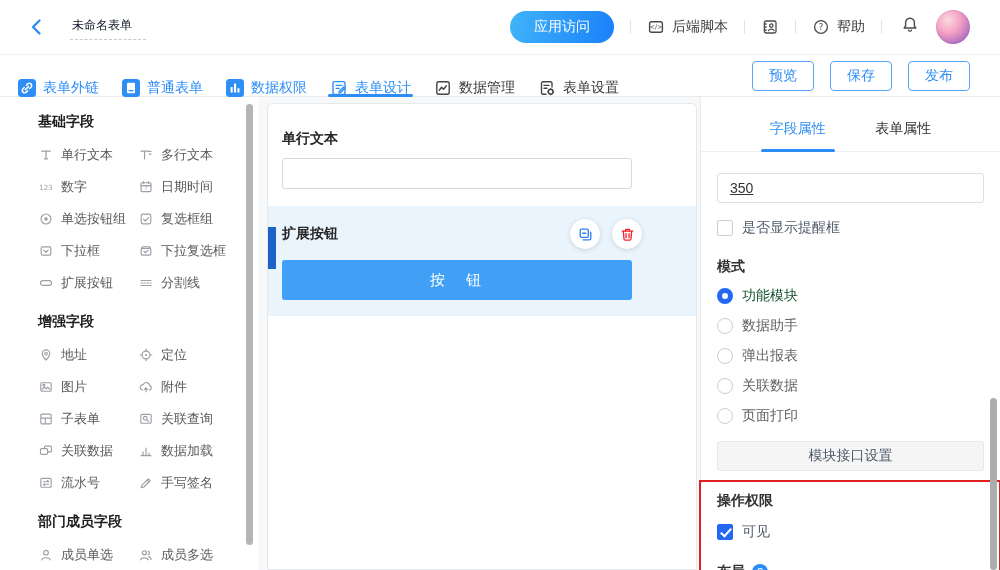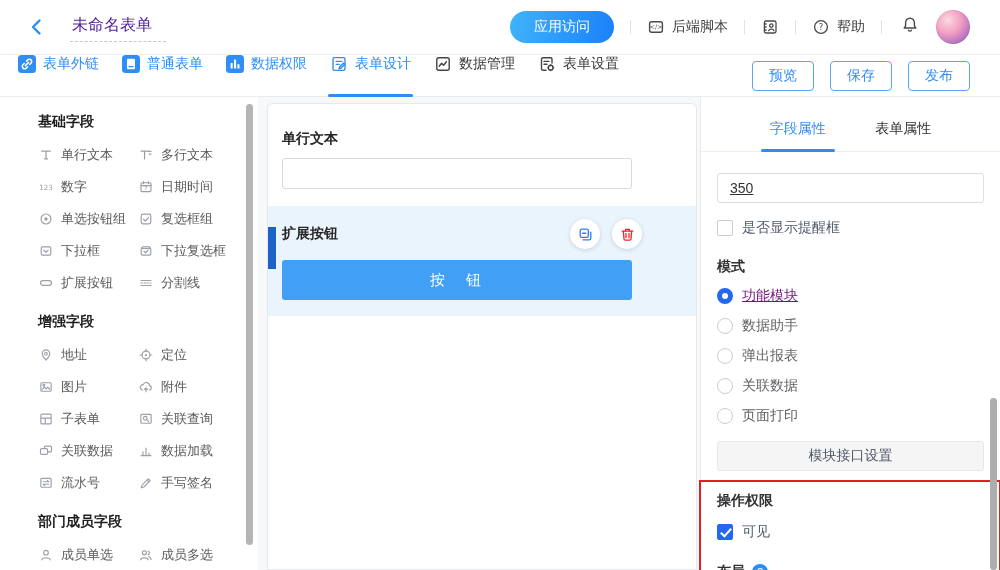--- a/index.html
+++ b/index.html
@@ -4,38 +4,38 @@
 <style>
   * { margin:0; padding:0; box-sizing:border-box; }
   html,body { background:#e9ebee; }
   .page { position:relative; width:1000px; height:570px; background:#f7f8fa; overflow:hidden;
           font-family:"Liberation Sans","DejaVu Sans",sans-serif; color:#303133; }
 
   
   .header { height:55px; background:#fff; border-bottom:1px solid #f0f0f0;
             display:flex; align-items:center; padding:0 30px 0 26px; }
   .back-btn { width:22px; height:22px; display:flex; align-items:center; justify-content:center; cursor:pointer; }
-  .hdr-title { font-size:16px; color:#4c1d95; margin-left:22px; padding:2px 14px 5px 2px;
+  .hdr-title { font-size:12px; color:#0f172a; margin-left:22px; padding:2px 14px 5px 2px;
                border-bottom:1px dashed #c8c8c8; }
   .hdr-right { margin-left:auto; display:flex; align-items:center; }
   .pill-btn { height:32px; padding:0 24px; border-radius:16px; border:none; cursor:pointer;
               background:linear-gradient(100deg,#40b4f9 0%,#1a80fa 100%);
               color:#fff; font-size:14px; display:flex; align-items:center; }
   .hsep { width:1px; height:14px; background:#e2e2e2; margin:0 16px; }
   .hitem { display:flex; align-items:center; gap:7px; font-size:14px; color:#3d3d3d; cursor:pointer; }
   .hicon { width:18px; height:18px; color:#4a4a4a; }
   .bell-wrap { margin:0 16px 0 2px; cursor:pointer; }
   .avatar { width:34px; height:34px; border-radius:50%;
             background:radial-gradient(circle at 35% 30%, #fbd9e0 0%, #f4a0c4 40%, #ad6cc0 78%, #5b4a9e 100%);
             box-shadow:inset 0 0 0 1px rgba(0,0,0,.06); cursor:pointer; }
 
   
   .navbar { height:42px; background:#fff; border-bottom:1px solid #ebebeb;
             display:flex; align-items:center; padding:0 30px 0 18px; }
-  .ntab { display:flex; align-items:flex-start; gap:7px; font-size:14px; height:42px;
+  .ntab { display:flex; align-items:flex-end; gap:7px; font-size:14px; height:42px;
           margin-right:23px; position:relative; cursor:pointer; }
   .ntab.blue { color:#2e8df5; }
   .ntab.dark { color:#3a3a3a; }
   .ntab.active::after { content:""; position:absolute; left:-2px; right:-2px; bottom:0; height:3px;
                         background:#2e8df5; border-radius:2px; }
   .ntab .nicon { width:18px; height:18px; }
   .nav-buttons { margin-left:auto; display:flex; gap:16px; }
   .obtn { width:62px; height:30px; background:#fff; border:1px solid #5aa5f8; border-radius:4px;
           color:#2e8df5; font-size:14px; display:flex; align-items:center; justify-content:center; cursor:pointer; }
 
@@ -82,21 +82,21 @@
   .chk { width:16px; height:16px; border:1px solid #c9cdd4; border-radius:2px; background:#fff;
          position:relative; cursor:pointer; flex:none; }
   .chk.on { background:#2468f2; border-color:#2468f2; }
   .chk.on::after { content:""; position:absolute; left:5px; top:1px; width:4px; height:9px;
                    border:solid #fff; border-width:0 2px 2px 0; transform:rotate(42deg); }
   .p-sec-title { font-weight:bold; font-size:14px; color:#303133; margin-top:21px; }
   .radio-row { display:flex; align-items:center; gap:9px; margin-top:9px; height:21px;
                font-size:14px; color:#606266; cursor:pointer; }
   .radio { width:16px; height:16px; border-radius:50%; border:1px solid #c9cdd4; background:#fff; flex:none; }
   .radio.sel { border:5px solid #2468f2; }
-  .radio-row.sel-row { color:#701a75;text-decoration:underline; }
+  .radio-row.sel-row { color:#14532d; }
   .module-btn { margin-top:15px; width:100%; height:30px; background:#f5f5f6; border:1px solid #e4e7ed;
                 border-radius:3px; font-size:14px; color:#4e5969; display:flex; align-items:center;
                 justify-content:center; cursor:pointer; }
   .perm-box { margin:9px -17px 0 -18px; border:2px solid #e02020; height:148px;
               padding:10px 14px 0 16px; }
   .layout-row { display:flex; align-items:center; gap:7px; margin-top:22px; }
   .help-dot { width:16px; height:16px; border-radius:50%; background:#2e8df5; color:#fff; font-size:11px;
               display:flex; align-items:center; justify-content:center; cursor:pointer; }
   .p-scrollbar { position:absolute; right:3px; top:301px; width:7px; height:172px;
                  background:#adadad; border-radius:4px; }

